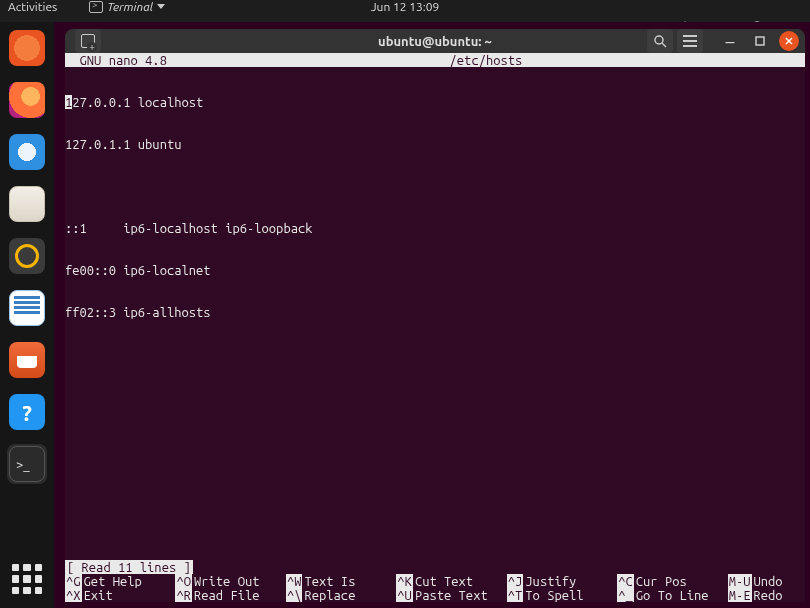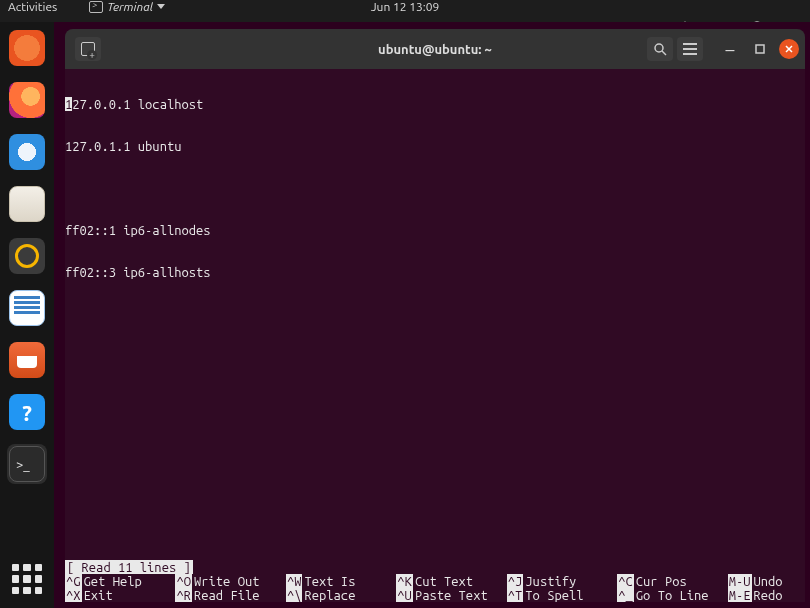--- a/index.html
+++ b/index.html
@@ -17,21 +17,21 @@
   
   .dock { position:absolute; left:0; top:22px; bottom:0; width:54px; background:rgba(20,20,20,0.55); display:flex; flex-direction:column; align-items:center; padding-top:6px; gap:12px;}
   .dock-item { width:40px; height:40px; border-radius:8px; display:flex; align-items:center; justify-content:center; }
   .dock-item.active{ background:rgba(255,255,255,0.10);}
   .apps-grid{ margin-top:auto; margin-bottom:14px; width:30px; height:30px; display:grid; grid-template-columns:repeat(3,1fr); grid-template-rows:repeat(3,1fr); gap:4px;}
   .apps-grid div{ background:#e6e6e6; border-radius:1px;}
   
   .desktop{ position:absolute; left:54px; right:0; top:22px; bottom:0; background:#2c001e;}
   
   .window{ position:absolute; left:11px; right:5px; top:7px; bottom:6px; border-radius:8px 8px 0 0; overflow:hidden; display:flex; flex-direction:column; background:#300a24;}
-  .titlebar{ height:40px; background:#333333; display:flex; align-items:center; padding:0 6px; position:relative; color:#ddd; font-size:13px;}
+  .titlebar{ height:24px; background:#333333; display:flex; align-items:center; padding:0 6px; position:relative; color:#ddd; font-size:13px;}
   .tb-btn{ width:26px; height:24px; border-radius:4px; display:flex; align-items:center; justify-content:center; color:#ddd; margin-left:4px; }
   .tb-btn.flat{ background:#3d3d3d;}
   .tb-round{ width:20px; height:20px; border-radius:50%; display:flex; align-items:center; justify-content:center; margin-left:6px;}
   .tb-round.close{ background:#e95420; color:#fff;}
   .title-center{ position:absolute; left:50%; transform:translateX(-50%); font-weight:600;}
   .tb-right{ margin-left:auto; display:flex; align-items:center;}
   
   .term{ flex:1; display:flex; flex-direction:column; font-family:"Ubuntu Mono","DejaVu Sans Mono",monospace; font-size:13px; line-height:14px; position:relative;}
   .nano-top{ height:14px; background:#e9e9e9; color:#300a24; display:flex; white-space:pre; overflow:hidden;}
   .nano-top .spacer{ flex:1;}
@@ -182,25 +182,32 @@
         <div class="tb-round close">
           <svg width="10" height="10" viewBox="0 0 10 10" stroke="#fff" stroke-width="1.5">
               <line x1="2" y1="2" x2="8" y2="8"></line>
               <line x1="8" y1="2" x2="2" y2="8"></line>
             </svg>
         </div>
       </div>
     </div>
 
     <div class="term">
+      <div class="nano-top">
+        <span>  GNU nano 4.8</span>
+        <span class="spacer"></span>
+        <span>/etc/hosts</span>
+        <span class="spacer"></span>
+      </div>
       <div class="file-area">
         <div class="line"><span class="cursor-inv">1</span><span>27.0.0.1 localhost</span></div>
         <div class="line">127.0.1.1 ubuntu</div>
         <div class="line"></div>
-        <div class="line">ff02::1 ip6-allnodes</div>
+        <div class="line">::1     ip6-localhost ip6-loopback</div>
+        <div class="line">fe00::0 ip6-localnet</div>
         <div class="line">ff02::3 ip6-allhosts</div>
       </div>
       <div class="status-wrap">
         <span class="status-msg">[ Read 11 lines ]</span>
       </div>
       <div class="shortcuts" style="grid-template-columns:1fr 1fr 1fr 1fr 1fr 1fr 0.7fr;">
         <div class="sc"><span class="k">^G</span><span>Get Help</span></div>
         <div class="sc"><span class="k">^O</span><span>Write Out</span></div>
         <div class="sc"><span class="k">^W</span><span>Text Is</span></div>
         <div class="sc"><span class="k">^K</span><span>Cut Text</span></div>

